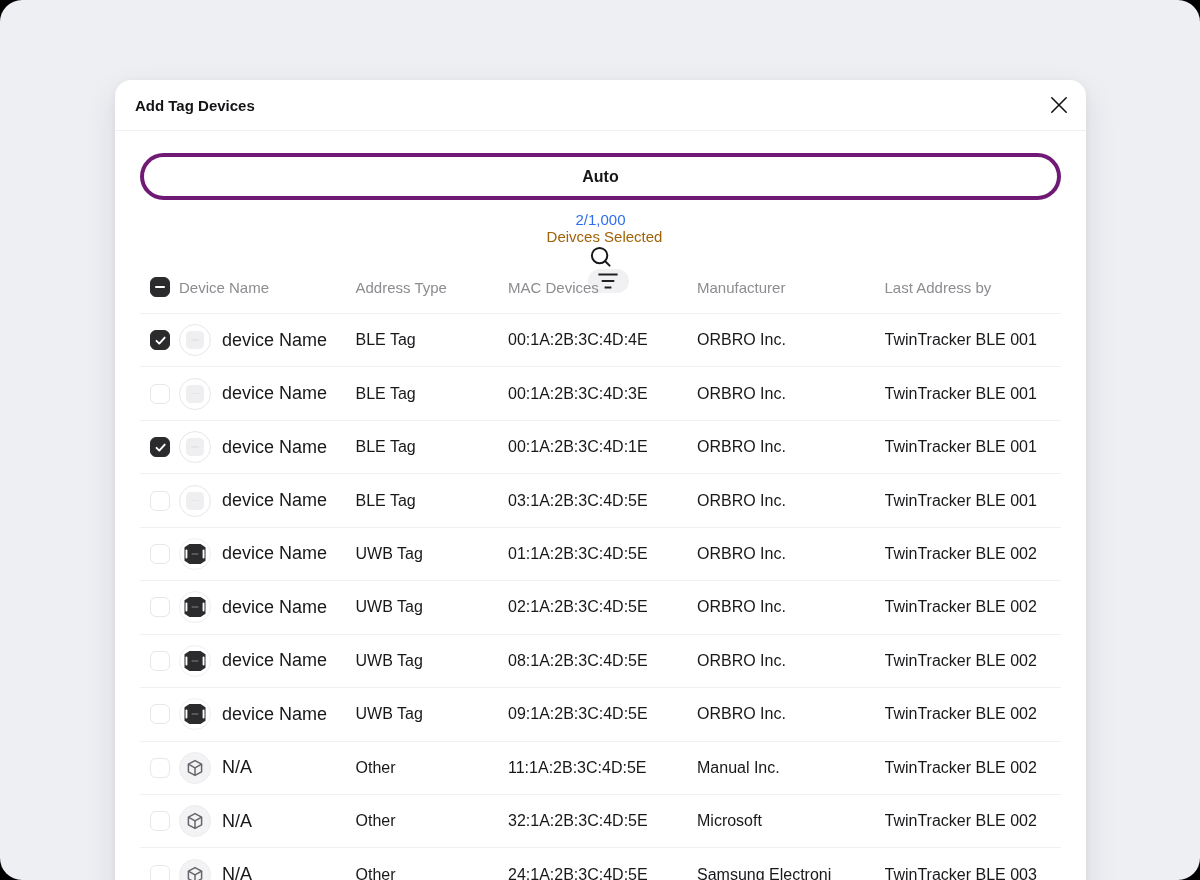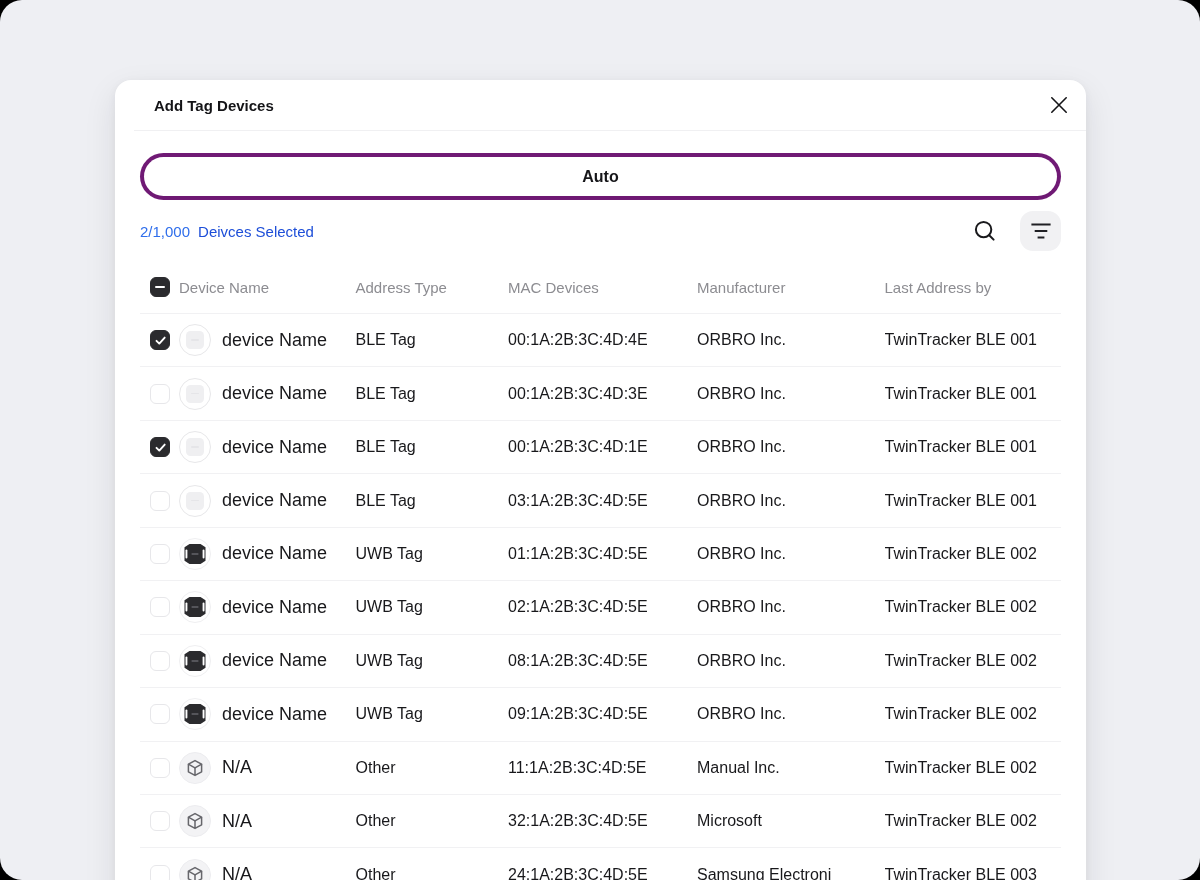--- a/index.html
+++ b/index.html
@@ -8,21 +8,21 @@
     position:relative; width:1200px; height:880px;
     background:#EEEFF3; border-radius:22px; overflow:hidden;
   }
   .modal {
     position:absolute; left:115px; top:80px; width:971px; height:900px;
     background:#FFFFFF; border-radius:16px;
     box-shadow:0 12px 32px rgba(25,28,36,0.10), 0 2px 8px rgba(25,28,36,0.05);
   }
   .modal-header {
     height:51px; display:flex; align-items:center; justify-content:space-between;
-    padding:0 20px; border-bottom:1px solid #F0F0F2;margin-left:19px;
+    padding:0 20px; border-bottom:1px solid #F0F0F2;
   }
   .modal-title { font-size:15px; font-weight:700; color:#141417; letter-spacing:0; }
   .close-btn {
     width:28px; height:28px; display:flex; align-items:center; justify-content:center;
     background:none; border:none; cursor:pointer; margin-right:-7px;
   }
   .modal-body { padding:0 25px; }
   .tabbar {
     margin-top:22px; height:47px; background:#701a75; border-radius:23.5px;
     padding:4px; display:flex;
@@ -30,24 +30,24 @@
   .tab {
     flex:1; display:flex; align-items:center; justify-content:center;
     font-size:16px; color:#8E8E93; border-radius:19.5px; border:none;
     background:transparent; cursor:pointer; font-family:inherit;
   }
   .tab.active {
     background:#FFFFFF; color:#161619; font-weight:600;
     box-shadow:0 1px 3px rgba(0,0,0,0.04);
   }
   .selectbar {
-    margin-top:11px; height:40px; display:flex; align-items:center;
+    margin-top:11px; height:40px; display:flex; align-items:center;flex-direction:column;
   }
   .select-count { font-size:15px; color:#2F6EEB; }
-  .select-label { font-size:15px; color:#1d4ed8; margin-left:8px; }
+  .select-label { font-size:15px; color:#a16207; margin-left:8px; }
   .selectbar .spacer { flex:1; }
   .icon-btn {
     width:40px; height:40px; display:flex; align-items:center; justify-content:center;
     border:none; background:transparent; cursor:pointer; padding:0;
   }
   .filter-btn { width:41px; background:#F1F1F3; border-radius:13px; margin-left:15px; }
   
   .thead {
     margin-top:10px; height:53px; display:grid; align-items:center;
     grid-template-columns:29px 176.5px 152.5px 189px 187.5px 1fr;

